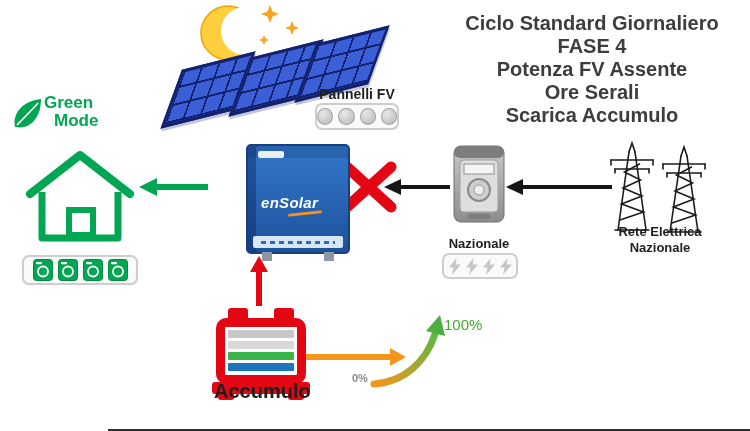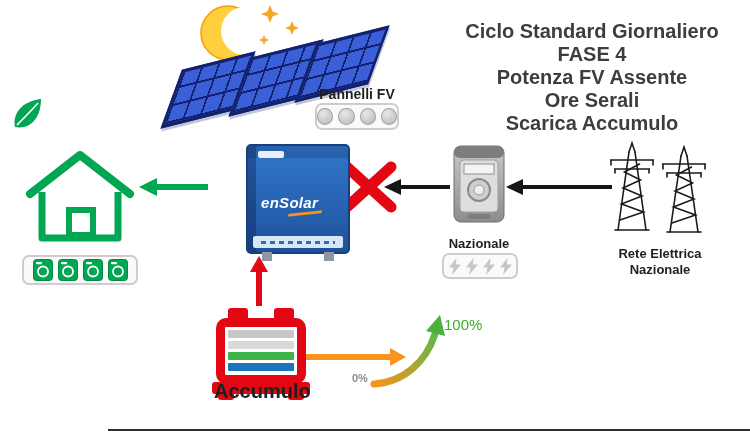--- a/index.html
+++ b/index.html
@@ -2,21 +2,21 @@
 <html><head>
 <meta charset="utf-8">
 <style>
   html,body{margin:0;padding:0;background:#fff;font-family:"Liberation Sans","DejaVu Sans",sans-serif;}
   #canvas{position:relative;width:750px;height:431px;background:#fff;overflow:hidden;}
   .abs{position:absolute;}
   .label{position:absolute;font-weight:bold;color:#1f1f1f;text-align:center;font-size:13px;line-height:16px;}
   .pill{position:absolute;background:#fafafa;border:2px solid #cdcdcd;border-radius:7px;display:flex;align-items:center;justify-content:center;gap:5px;box-sizing:border-box;}
   .dot{width:15px;height:15px;border-radius:50%;background:radial-gradient(circle at 35% 30%,#e8e8e8,#b6b6b6);border:1px solid #a2a2a2;}
   
-  #title{position:absolute;left:438px;top:20px;width:308px;text-align:center;color:#3d3d3d;font-weight:bold;font-size:20px;line-height:23px;}
+  #title{position:absolute;left:438px;top:12px;width:308px;text-align:center;color:#3d3d3d;font-weight:bold;font-size:20px;line-height:23px;}
   
   .panel{position:absolute;width:70px;height:46px;border:3px solid #13206b;background-color:#3a5fd6;
     background-image:repeating-linear-gradient(90deg,#13206b 0,#13206b 2px,transparent 2px,transparent 18px),
                      repeating-linear-gradient(0deg,#13206b 0,#13206b 2px,transparent 2px,transparent 16px);
     transform:rotate(-14deg) skewX(-34deg);box-shadow:2px 3px 0 rgba(20,30,90,.25);}
   
   #gm{position:absolute;left:44px;top:94px;color:#00a651;font-weight:bold;font-size:17px;line-height:18px;}
   #gm .gm2{margin-left:10px;}
   
   #inverter{position:absolute;left:206px;top:144px;width:104px;height:110px;border-radius:5px;
@@ -110,20 +110,24 @@
     <span class="dot"></span>
     <span class="dot"></span>
     <span class="dot"></span>
     <span class="dot"></span>
   </div>
 
   <svg class="abs" style="left:10px;top:96px" width="34" height="38">
     <path d="M31 3 C12 5 2 18 5 31 C20 34 31 22 31 3 Z" fill="#00a651"></path>
     <path d="M7 29 C14 22 22 14 28 7" stroke="#fff" stroke-width="1.6" fill="none"></path>
   </svg>
+  <div id="gm">
+    <div>Green</div>
+    <div class="gm2">Mode</div>
+  </div>
 
   <svg class="abs" style="left:24px;top:146px" width="112" height="98">
     <path d="M18 46 L18 92 L94 92 L94 46" fill="#ffffff" stroke="#00a651" stroke-width="7" stroke-linejoin="round"></path>
     <path d="M6 48 L56 9 L106 48" fill="none" stroke="#00a651" stroke-width="8" stroke-linejoin="round" stroke-linecap="round"></path>
     <rect x="45" y="64" width="24" height="25" fill="#ffffff" stroke="#00a651" stroke-width="6"></rect>
   </svg>
   <div class="pill" style="left:22px;top:255px;width:116px;height:30px">
     <svg width="20" height="22">
         <rect x="0.5" y="0.5" width="19" height="21" rx="3" fill="#00a651" stroke="#008a43"></rect>
         <circle cx="10" cy="12.5" r="5" fill="none" stroke="#fff" stroke-width="1.8"></circle>
@@ -201,21 +205,21 @@
       <path d="M8 88 L19 12"></path>
         <path d="M36 88 L25 12"></path>
         <path d="M19 12 L22 3 L25 12"></path>
       <polyline points="10,79 33.5,71 11.5,63 32,55 13,47 30.5,39 14.5,31 29.5,23"></polyline>
       <path d="M1 20 L43 20"></path>
         <path d="M5 29 L39 29"></path>
       <path d="M1 20 L1 25 M43 20 L43 25 M5 29 L5 33 M39 29 L39 33"></path>
       <path d="M5 88 L39 88"></path>
     </g>
   </svg>
-  <div class="label" style="left:598px;top:246px;width:124px">
+  <div class="label" style="left:598px;top:224px;width:124px">
     <div>Rete Elettrica</div>
     <div>Nazionale</div>
   </div>
 
   <div id="battery">
     <div class="bat-term" style="left:12px"></div>
     <div class="bat-term" style="left:58px"></div>
     <div class="bat-body">
       <div class="stripe st1"></div>
       <div class="stripe st2"></div>

